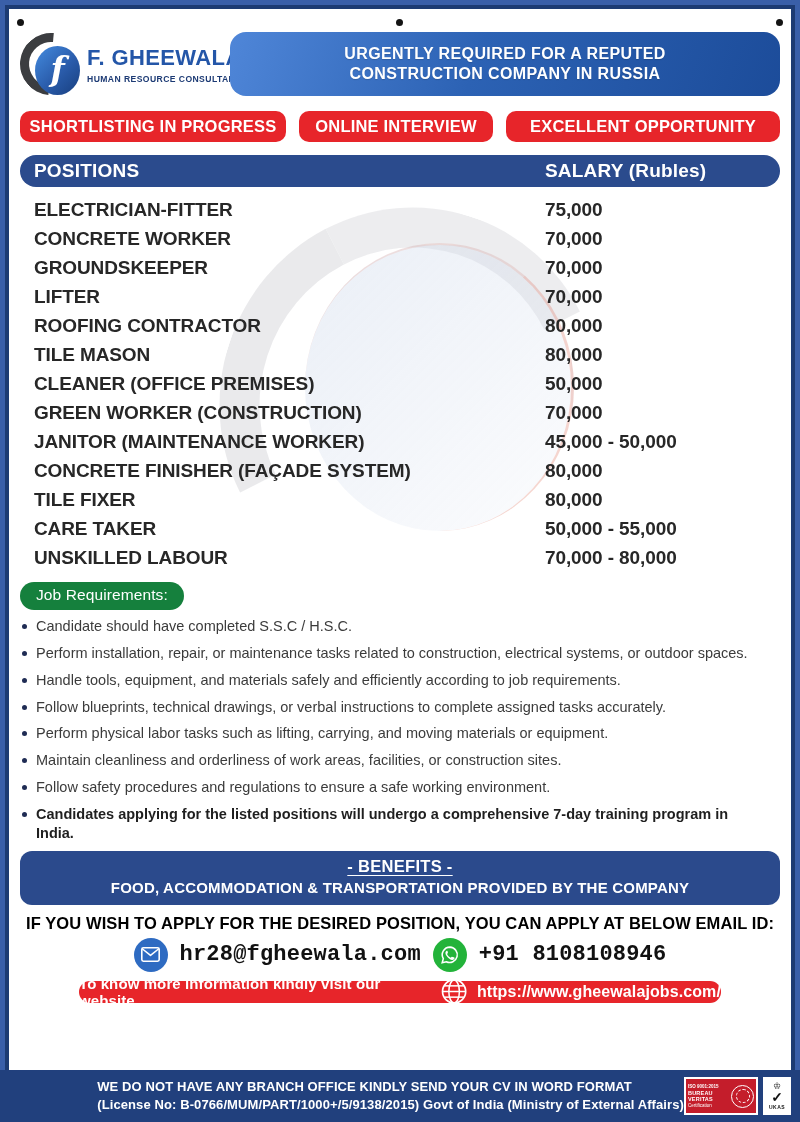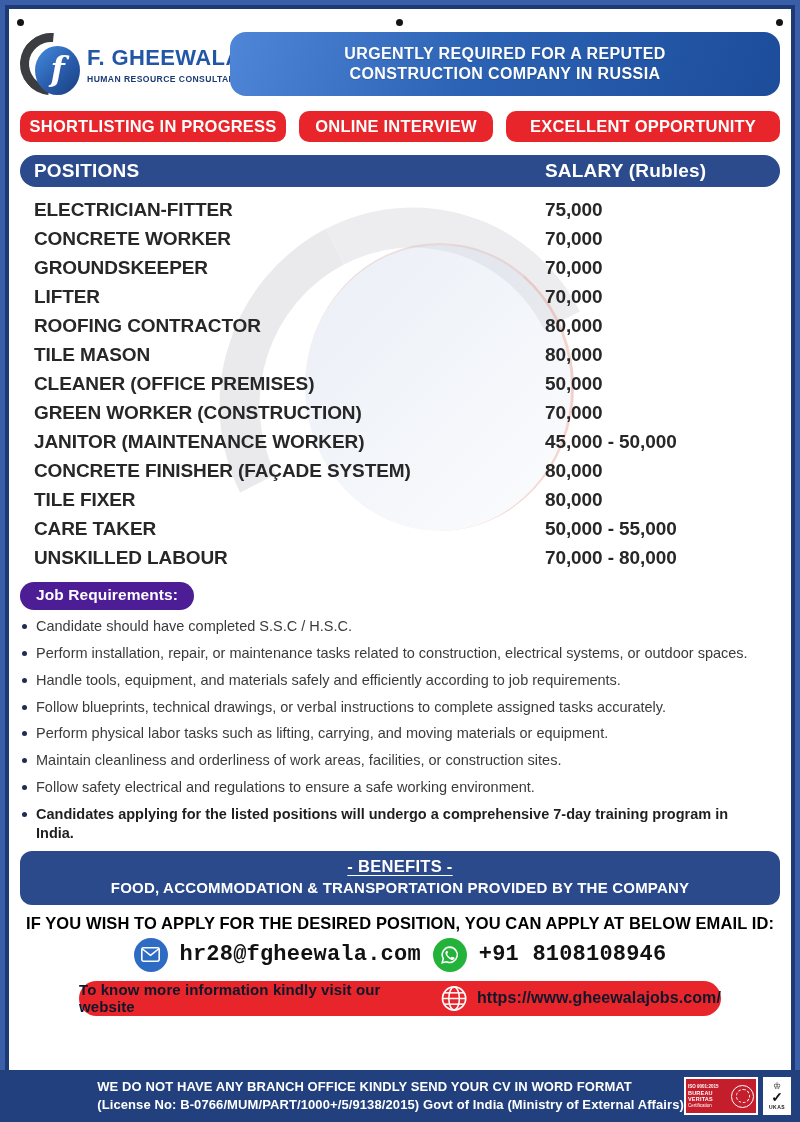--- a/index.html
+++ b/index.html
@@ -53,43 +53,43 @@
     font-weight:800;font-size:19px;color:#272727;letter-spacing:-.1px;position:relative;z-index:1;}
   
   .watermark{position:absolute;left:50%;top:50%;transform:translate(-50%,-50%);width:360px;height:370px;z-index:0;pointer-events:none;}
   .watermark::before{content:"";position:absolute;left:0;top:8px;width:300px;height:310px;border-radius:50%;
     border:40px solid transparent;border-left-color:rgba(105,110,120,.14);border-top-color:rgba(105,110,120,.12);transform:rotate(18deg);}
   .watermark::after{content:"";position:absolute;right:6px;top:44px;width:266px;height:286px;border-radius:50%;
     background:linear-gradient(135deg,rgba(200,212,232,.38),rgba(235,239,247,.18));
     border-right:3px solid rgba(236,118,92,.28);border-top:2px solid rgba(236,118,92,.16);}
 
   
-  .req-label{display:inline-block;margin-top:10px;background:#4c1d95;color:#fff;border-radius:999px;
-    padding:4px 16px 6px;font-size:15.5px;font-weight:700;letter-spacing:.1px;text-align:right;}
+  .req-label{display:inline-block;margin-top:10px;background:#15803d;color:#fff;border-radius:999px;
+    padding:4px 16px 6px;font-size:15.5px;font-weight:400;letter-spacing:.1px;text-align:right;}
   .req-list{margin:7px 0 0;padding:0 0 0 2px;list-style:none;}
   .req-item{display:flex;gap:9px;margin-bottom:8px;font-size:14.5px;line-height:1.3;color:#3b3b3b;max-width:745px;}
   .req-item .dot{width:5px;height:5px;border-radius:50%;background:#1f2c54;flex:none;margin-top:7px;}
   .req-item.bold{font-weight:800;color:#1f1f1f;}
 
   
   .benefits{margin-top:6px;background:#2b4a8c;border-radius:12px;color:#fff;text-align:center;padding:6px 8px 9px;}
   .benefits-title{font-size:16.5px;font-weight:800;letter-spacing:.3px;text-decoration:underline;text-underline-offset:3px;}
   .benefits-text{font-size:15px;font-weight:800;letter-spacing:.2px;margin-top:3px;white-space:nowrap;}
 
   
   .apply-heading{margin-top:9px;text-align:center;font-size:16.5px;font-weight:800;color:#000000;letter-spacing:.1px;white-space:nowrap;}
   .contact-row{margin-top:5px;display:flex;align-items:center;justify-content:center;gap:12px;font-family:Liberation Mono, monospace;}
   .circle-icon{width:34px;height:34px;border-radius:50%;display:flex;align-items:center;justify-content:center;flex:none;}
   .email-circle{background:#2e6bc2;}
   .wa-circle{background:#23b33a;}
   .contact-text{font-size:22px;font-weight:800;color:#111;letter-spacing:.2px;}
 
   
-  .website-pill{margin:9px auto 0;width:642px;height:35px;background:#e7252a;border-radius:999px;
-    display:flex;align-items:center;justify-content:space-between;gap:9px;color:#0f172a;}
+  .website-pill{margin:9px auto 0;width:642px;height:22px;background:#e7252a;border-radius:999px;
+    display:flex;align-items:center;justify-content:space-between;gap:9px;color:#ffffff;}
   .website-label{font-size:15px;font-weight:700;letter-spacing:.1px;}
   .website-url{font-size:16px;font-weight:800;letter-spacing:.1px;}
 
   
   .footer{position:absolute;left:0;right:0;bottom:0;height:52px;background:#21407d;z-index:5;
     display:flex;align-items:center;justify-content:flex-end;padding:0 9px 0 15px;}
   .footer-lines{color:#fff;font-weight:700;font-size:13px;line-height:1.4;letter-spacing:.1px;}
   .footer-badges{display:flex;align-items:center;gap:5px;}
   .cert-bv{width:66px;height:32px;background:#c41d2b;border:2px solid #fff;display:flex;align-items:center;gap:2px;padding:1px 2px;box-sizing:content-box;}
   .cert-bv .txt{display:flex;flex-direction:column;gap:1px;color:#fff;}
@@ -221,21 +221,21 @@
         <li class="req-item">
           <span class="dot"></span>
           <span>Perform physical labor tasks such as lifting, carrying, and moving materials or equipment.</span>
         </li>
         <li class="req-item">
           <span class="dot"></span>
           <span>Maintain cleanliness and orderliness of work areas, facilities, or construction sites.</span>
         </li>
         <li class="req-item">
           <span class="dot"></span>
-          <span>Follow safety electrical and regulations to ensure a safe working environment.</span>
+          <span>Follow safety procedures and regulations to ensure a safe working environment.</span>
         </li>
         <li class="req-item bold">
           <span class="dot"></span>
           <span>Candidates applying for the listed positions will undergo a comprehensive 7-day training program in India.</span>
         </li>
       </ul>
 
     <div class="benefits">
       <div class="benefits-title">- BENEFITS -</div>
       <div class="benefits-text">FOOD, ACCOMMODATION &amp; TRANSPORTATION PROVIDED BY THE COMPANY</div>

